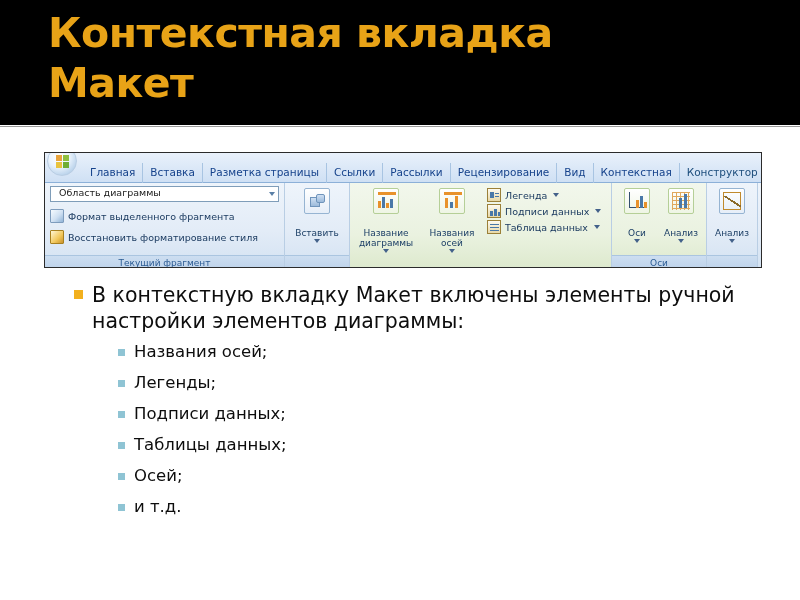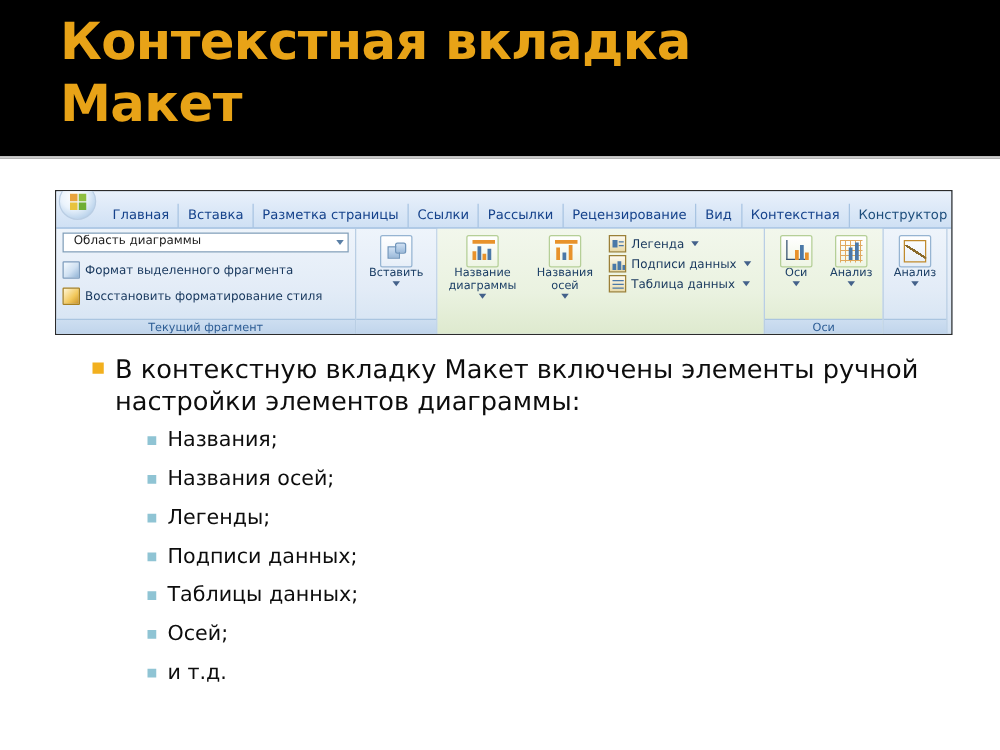--- a/index.html
+++ b/index.html
@@ -202,21 +202,21 @@
   }
   .btn-icon.hl {
     border-color: #b5cf97;
     background: linear-gradient(#ffffff,#eef5e4);
   }
   .btn-label {
     font-size: 9px;
     line-height: 10px;
     color: #1c3f66;
     text-align: center;
-    margin-top: 0;
+    margin-top: 14px;
     white-space: pre-line;
   }
   .caret {
     border-left: 3px solid transparent;
     border-right: 3px solid transparent;
     border-top: 4px solid #43618a;
     margin-top: 1px;
   }
 
   
@@ -547,24 +547,20 @@
 <div id="content">
 
   <div id="lead-item">
     <span class="bullet-lead"></span>
     <span id="lead-text">В контекстную вкладку Макет включены элементы ручной настройки элементов диаграммы:</span>
   </div>
 
   <div id="sub-list">
     <div class="sub-item">
       <span class="bullet-sub"></span>
-      <span class="sub-text">Названия;</span>
-    </div>
-    <div class="sub-item">
-      <span class="bullet-sub"></span>
       <span class="sub-text">Названия осей;</span>
     </div>
     <div class="sub-item">
       <span class="bullet-sub"></span>
       <span class="sub-text">Легенды;</span>
     </div>
     <div class="sub-item">
       <span class="bullet-sub"></span>
       <span class="sub-text">Подписи данных;</span>
     </div>

